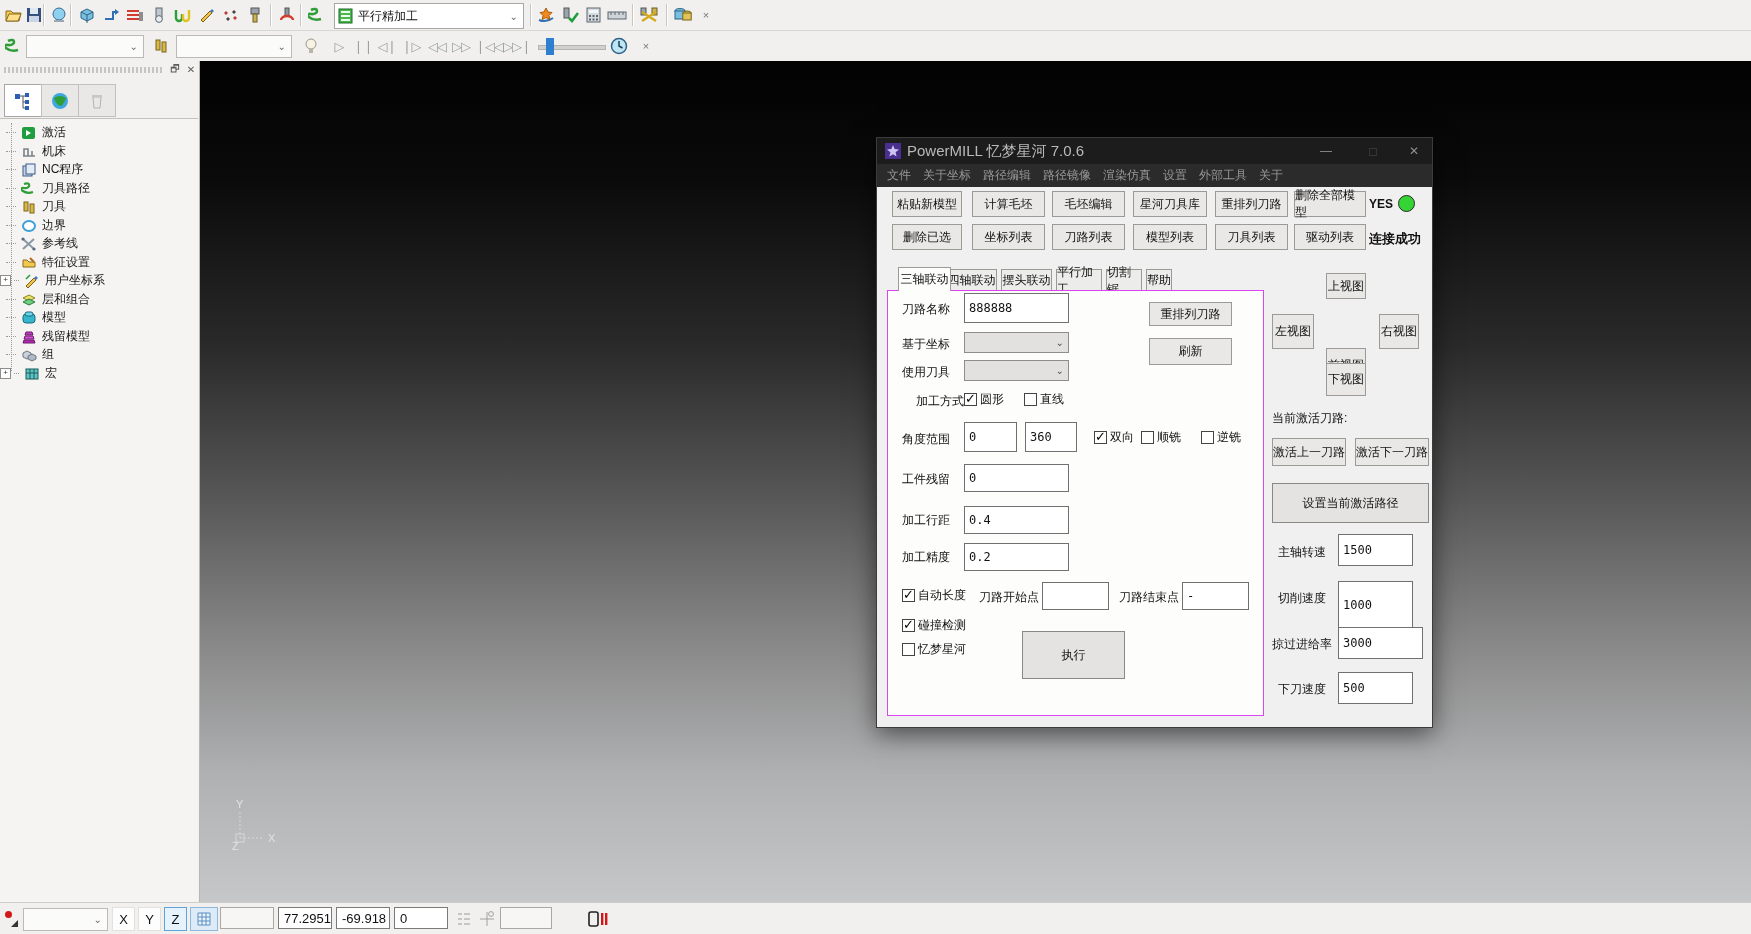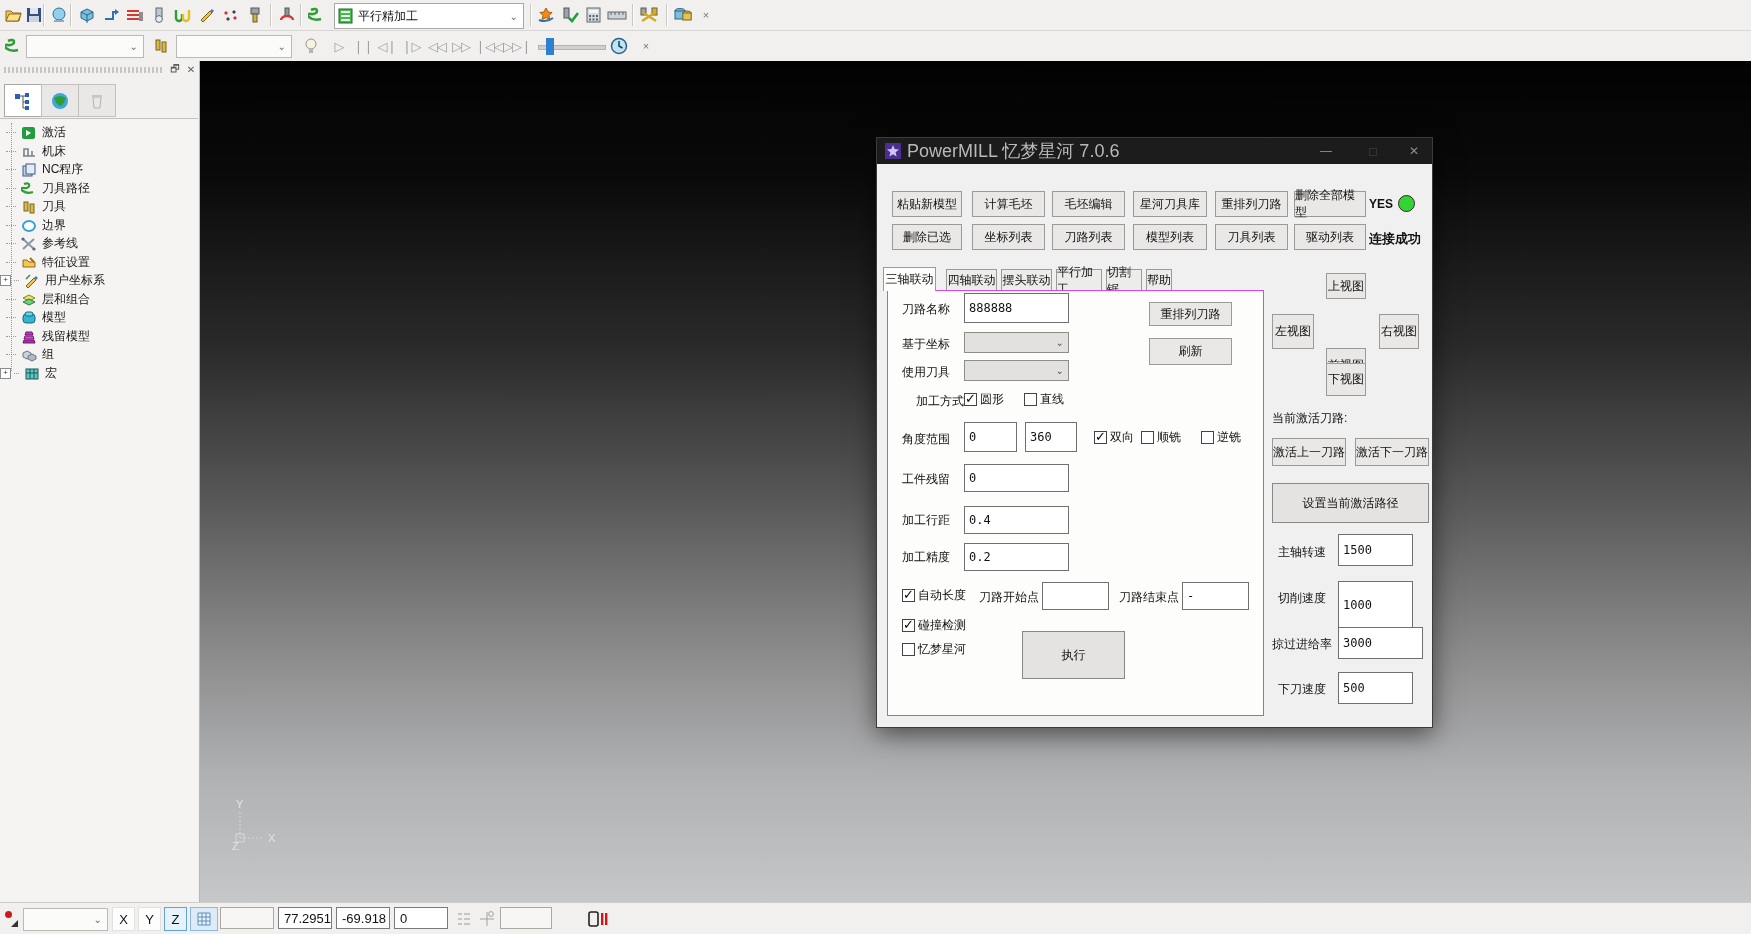--- a/index.html
+++ b/index.html
@@ -28,21 +28,21 @@
   #viewport{position:absolute;left:200px;top:61px;width:1551px;height:841px;
     background:linear-gradient(180deg,#020202 0%,#0a0a0a 14%,#2a2a2a 34%,#575757 52%,#8a8a8a 70%,#b0b1b3 85%,#c5c7c9 100%);}
   
   #statusbar{position:absolute;left:0;top:902px;width:1751px;height:32px;background:#f1f0ee;border-top:1px solid #cfcdc9;}
   .sfield{position:absolute;top:4px;height:22px;background:#fff;border:1px solid #7a7a7a;font-size:13px;color:#111;display:flex;align-items:center;padding:0 5px;box-sizing:border-box;}
   .axbtn{position:absolute;top:4px;width:21px;height:22px;background:#fdfdfd;border:1px solid #e3e1dd;font-size:13px;color:#111;display:flex;align-items:center;justify-content:center;}
   .axbtn.sel{background:#e6f2fc;border:1px solid #5ea3da;}
   
   #dialog{position:absolute;left:876px;top:137px;width:557px;height:591px;background:#f0f0f0;border:1px solid #3c3c3c;box-sizing:border-box;box-shadow:0 6px 24px rgba(0,0,0,.55);}
   #dlg-title{position:absolute;left:0;top:0;width:100%;height:26px;background:#1c1c1c;display:flex;align-items:center;}
-  #dlg-title .txt{color:#b9b9b9;font-size:18px;margin-left:6px;}
+  #dlg-title .txt{color:#b9b9b9;font-size:15px;margin-left:6px;}
   .wbtn{position:absolute;top:4px;width:18px;height:18px;color:#8f8f8f;font-size:12px;display:flex;align-items:center;justify-content:center;}
   #dlg-menu{position:absolute;left:0;top:26px;width:100%;height:23px;background:#2b2b2b;display:flex;align-items:center;gap:12px;padding-left:10px;box-sizing:border-box;}
   #dlg-menu span{color:#979797;font-size:12px;}
   .dbtn{position:absolute;background:#e9e8e6;border:1px solid #9c9a96;font-size:12px;color:#111;display:flex;align-items:center;justify-content:center;box-sizing:border-box;cursor:default;}
   .magenta{color:#e800e8;font-weight:bold;}
   .tab{position:absolute;top:131px;height:22px;background:#ececea;border:1px solid #9c9a96;border-bottom:none;font-size:12px;color:#111;display:flex;align-items:center;justify-content:center;box-sizing:border-box;}
   .tab.active{background:#fdfdfc;height:24px;top:129px;z-index:3;}
   #tabpanel{position:absolute;left:10px;top:152px;width:377px;height:426px;background:#fdfdfc;border:1px solid #d946ef;box-sizing:border-box;}
   .flabel{position:absolute;font-size:12px;color:#111;white-space:nowrap;}
   .finput{position:absolute;background:#fff;border:1px solid #707070;font-size:12px;color:#111;padding:0 4px;box-sizing:border-box;font-family:"DejaVu Sans Mono","Liberation Mono",monospace;}
@@ -493,20 +493,30 @@
       <div class="wbtn" style="left:440px;">
           <span>—</span>
         </div>
       <div class="wbtn" style="left:487px;color:#3e3e3e;">
           <span>◻</span>
         </div>
       <div class="wbtn" style="left:528px;">
           <span>✕</span>
         </div>
     </div>
+    <div id="dlg-menu">
+      <span>文件</span>
+      <span>关于坐标</span>
+      <span>路径编辑</span>
+      <span>路径镜像</span>
+      <span>渲染仿真</span>
+      <span>设置</span>
+      <span>外部工具</span>
+      <span>关于</span>
+    </div>
 
     <div class="dbtn" style="left:15px;top:53px;width:70px;height:26px;">
         <span>粘贴新模型</span>
       </div>
     <div class="dbtn" style="left:95px;top:53px;width:73px;height:26px;">
         <span>计算毛坯</span>
       </div>
     <div class="dbtn" style="left:175px;top:53px;width:73px;height:26px;">
         <span>毛坯编辑</span>
       </div>
@@ -535,21 +545,21 @@
         <span>模型列表</span>
       </div>
     <div class="dbtn" style="left:338px;top:86px;width:73px;height:26px;">
         <span>刀具列表</span>
       </div>
     <div class="dbtn" style="left:417px;top:86px;width:72px;height:26px;">
         <span>驱动列表</span>
       </div>
     <span class="flabel magenta" style="left:492px;top:92px;font-size:13px;">连接成功</span>
 
-    <div class="tab active" style="left:6px;width:53px;">
+    <div class="tab active" style="left:21px;width:53px;">
         <span>三轴联动</span>
       </div>
     <div class="tab" style="left:69px;width:51px;">
         <span>四轴联动</span>
       </div>
     <div class="tab" style="left:124px;width:51px;">
         <span>摆头联动</span>
       </div>
     <div class="tab" style="left:179px;width:46px;">
         <span>平行加工</span>

